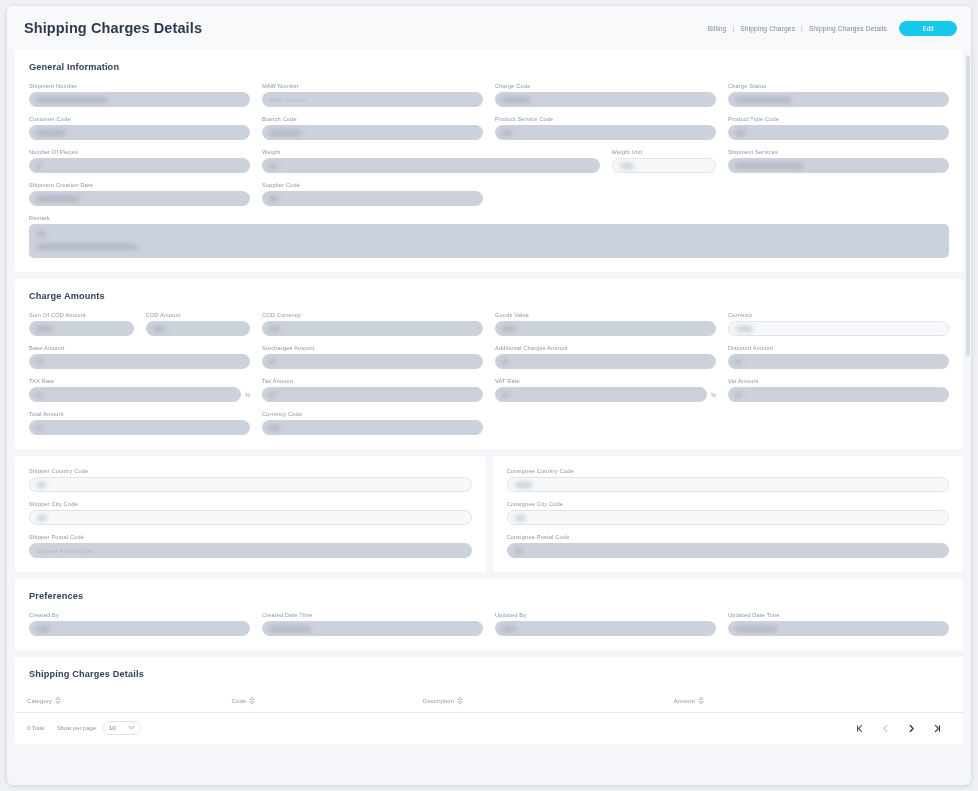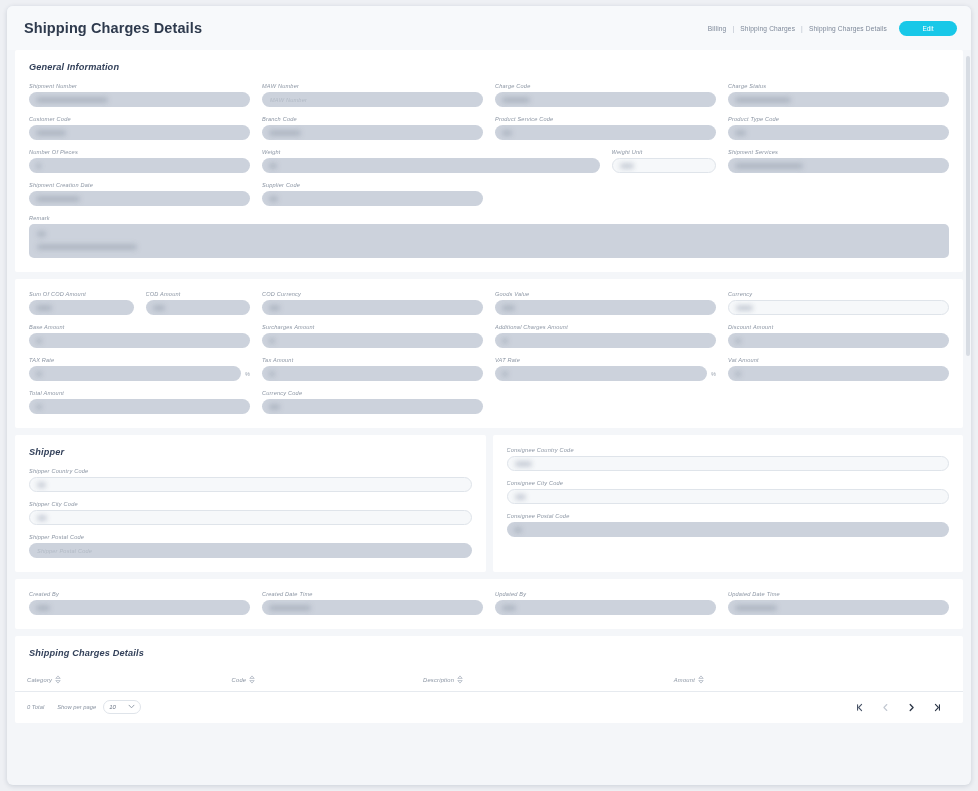--- a/index.html
+++ b/index.html
@@ -59,21 +59,20 @@
   .body {
     position: relative;
     height: 735px;
     padding: 0 0 0 0;
   }
   .card {
     background: #ffffff;
     margin: 7px 8px 0 8px;
     padding: 12px 14px 14px 14px;
     border-radius: 2px;
-    font-style: italic;
   }
   .card.first { margin-top: 0; }
   .section-title {
     font-size: 9.2px;
     font-weight: bold;
     color: #33415a;
     letter-spacing: .15px;
     margin-bottom: 11px;
   }
 
@@ -338,20 +337,21 @@
         <div class="field span4" style="margin-top:9px;">
           <span class="f-label">Remark</span>
           <div class="textarea">
             <div class="blob" id="remark-b1" style="top: 7px; width: 9px;"></div>
             <div class="blob" id="remark-b2" style="top: 20px; width: 100px;"></div>
           </div>
         </div>
       </div>
 
       <div class="card">
+        <div class="section-title">Charge Amounts</div>
         <div class="grid" id="chg-grid" style="grid-template-columns: repeat(8, 1fr);">
             <div class="field" style="grid-column: span 1;">
               <span class="f-label">Sum Of COD Amount</span>
               <div class="ctrl-row">
                 <div class="inp">
                   <div class="blob" style="width: 16px;"></div>
                 </div>
               </div>
             </div>
             <div class="field" style="grid-column: span 1;">
@@ -466,21 +466,20 @@
                 <div class="inp">
                   <div class="blob" style="width: 11px;"></div>
                 </div>
               </div>
             </div>
           </div>
       </div>
 
       <div class="dual">
         <div class="card stack">
-          <div class="section-title">Shipper</div>
           <div id="shp-list">
               <div class="field">
                 <span class="f-label">Shipper Country Code</span>
                 <div class="ctrl-row">
                   <div class="inp light">
                     <div class="blob" style="width: 9px;"></div>
                   </div>
                 </div>
               </div>
               <div class="field">
@@ -525,20 +524,21 @@
                   <div class="inp">
                     <div class="blob" style="width: 8px;"></div>
                   </div>
                 </div>
               </div>
             </div>
         </div>
       </div>
 
       <div class="card">
+        <div class="section-title">Preferences</div>
         <div class="grid" id="prf-grid">
             <div class="field">
               <span class="f-label">Created By</span>
               <div class="ctrl-row">
                 <div class="inp">
                   <div class="blob" style="width: 14px;"></div>
                 </div>
               </div>
             </div>
             <div class="field">

